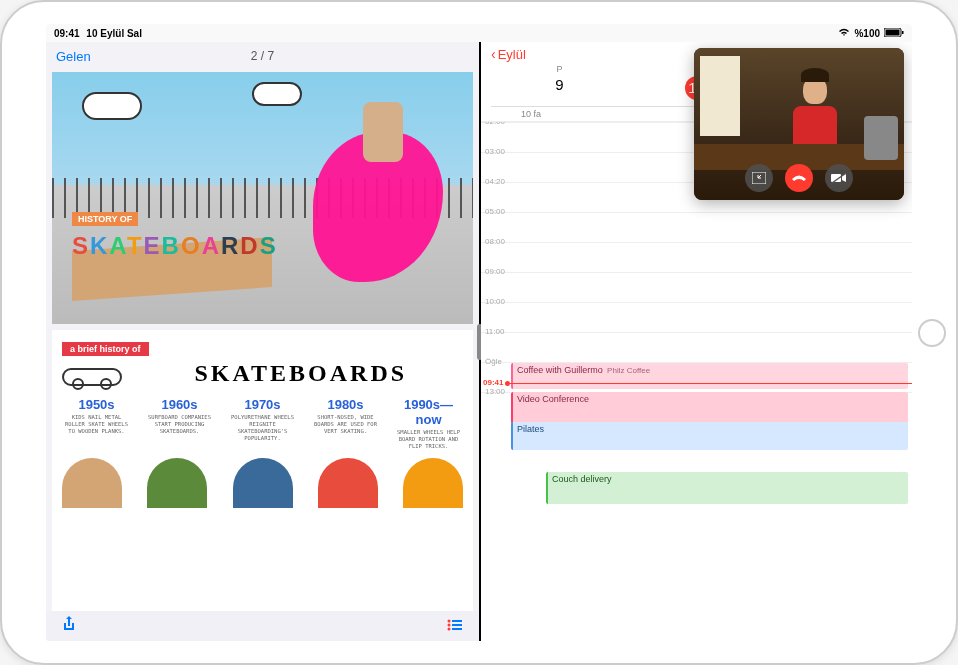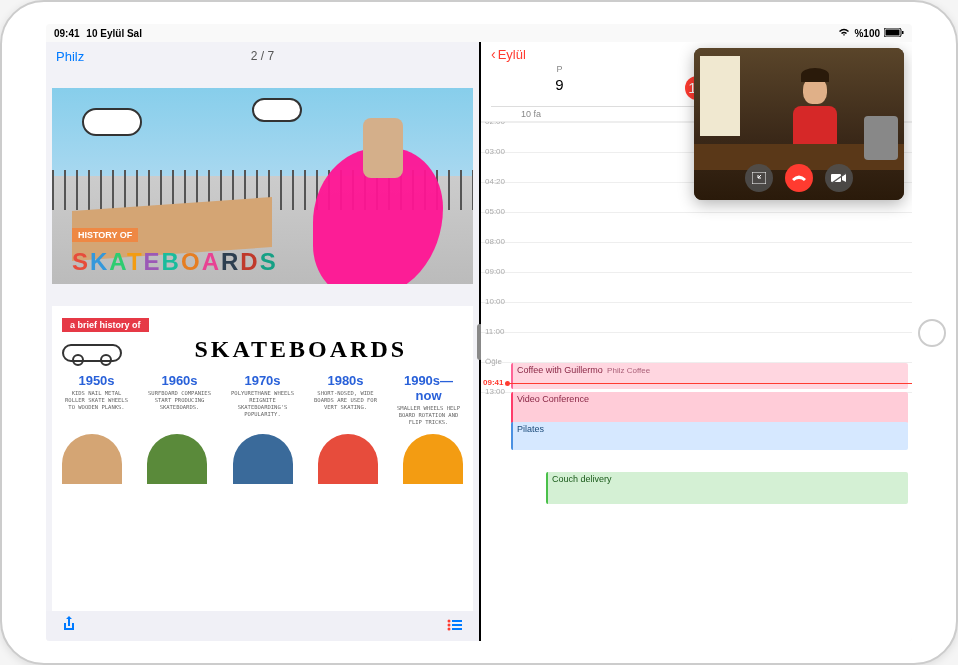--- a/index.html
+++ b/index.html
@@ -92,24 +92,24 @@
 .done-btn { color: #007aff; font-weight: 400; }
 .page-ind { color: #555; font-size: 12px; position: absolute; left: 50%; transform: translateX(-50%);}
 .left-header { position: relative; }
 .left-content {
   flex: 1;
   overflow: hidden;
   display: flex;
   flex-direction: column;
 }
 .hero-img {
-  height: 196px;
+  height: 252px;
   background: linear-gradient(to bottom, #87ceeb 0%, #a8d8f0 45%, #ccc 45%, #bbb 100%);
   position: relative;
-  margin: 18px 6px;
+  margin: 2px 6px;
   overflow: hidden;
 }
 .cloud {
   position: absolute;
   background: #fff;
   border: 2px solid #333;
   border-radius: 20px;
 }
 .cloud1 { width: 60px; height: 28px; top: 20px; left: 30px; }
 .cloud2 { width: 50px; height: 24px; top: 10px; left: 200px; }
@@ -269,21 +269,21 @@
               <rect x="18" y="3" width="1.5" height="3" fill="#000"></rect>
             </svg>
       </span>
     </div>
   </div>
 
   <div class="split-container">
 
    <div class="left-pane">
     <div class="left-header">
-      <span class="done-btn">Philz</span>
+      <span class="done-btn">Gelen</span>
       <span class="page-ind">2 / 7</span>
     </div>
     <div class="left-content">
       <div class="hero-img">
         <div class="cloud cloud1"></div>
         <div class="cloud cloud2"></div>
         <div class="fence"></div>
         <div class="splash"></div>
         <div class="skater">
                 <div class="skater-body"></div>

